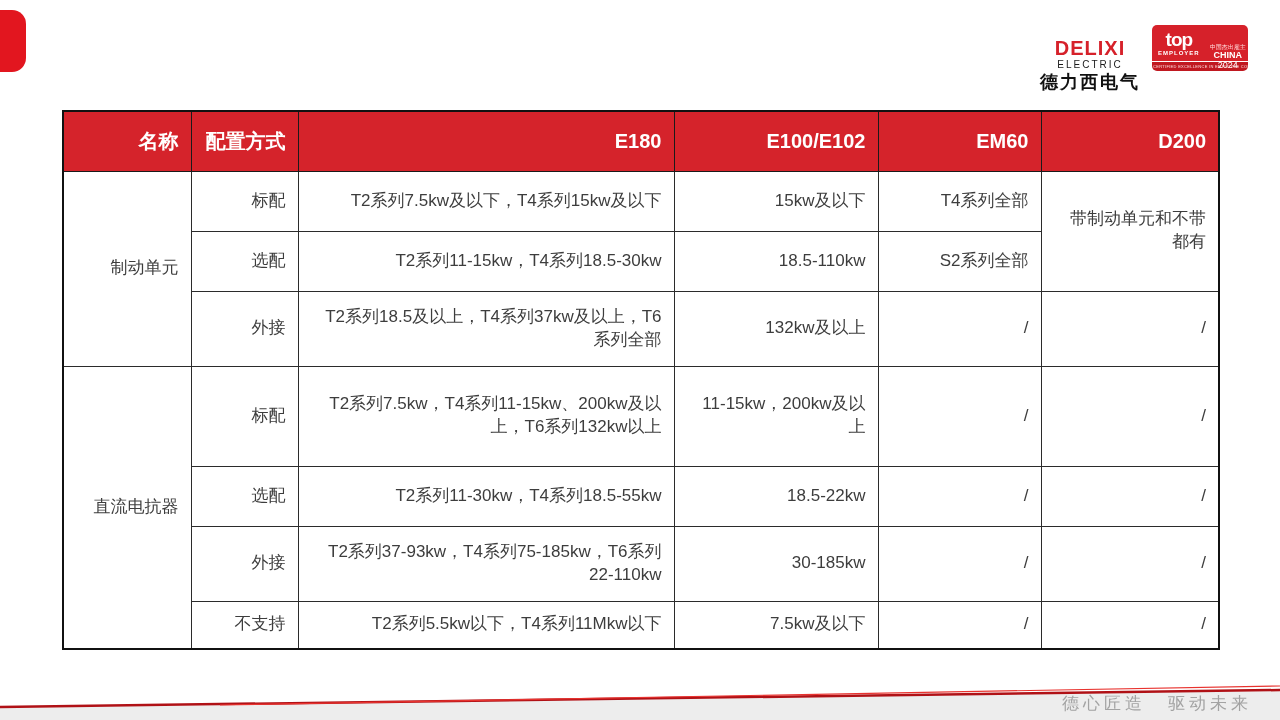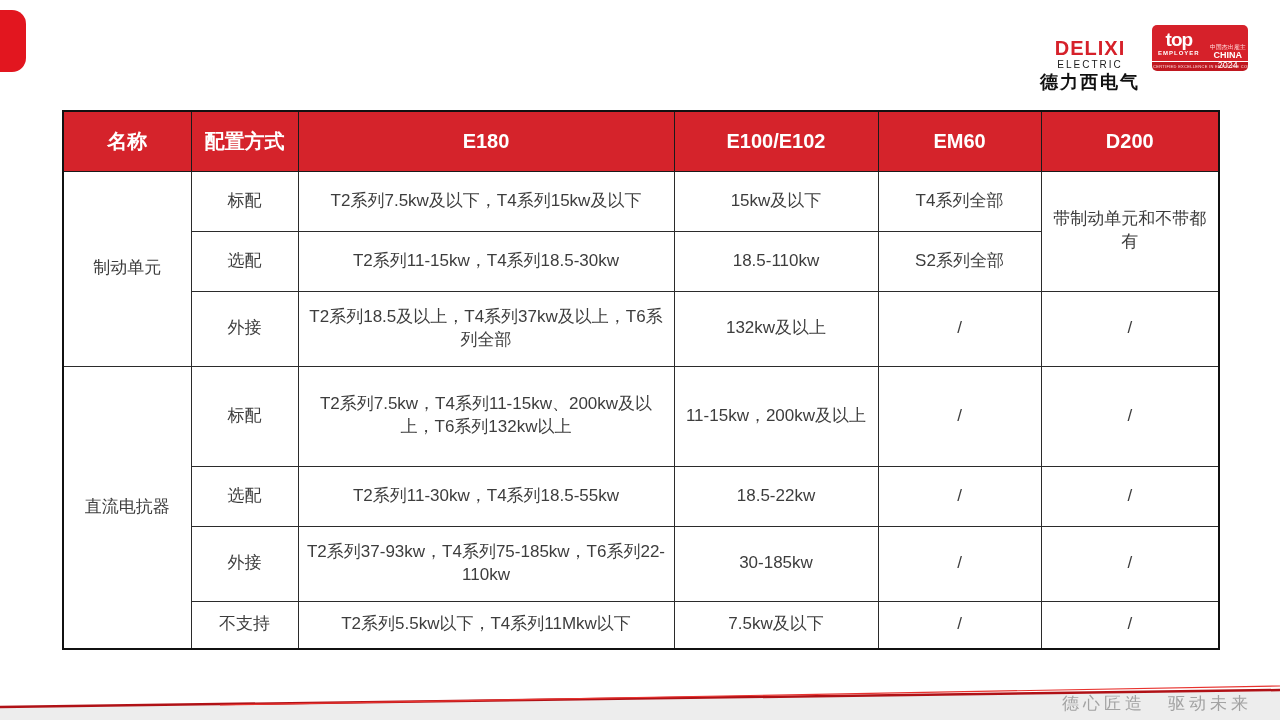--- a/index.html
+++ b/index.html
@@ -29,22 +29,22 @@
   .badge-right { text-align:center;margin-top:28px; }
   .badge-cn { font-size:6px; color:#ffd9d9; line-height:1.2; white-space:nowrap; }
   .badge-country { font-size:9px; font-weight:700; color:#fff; line-height:1.1; }
   .badge-year { font-size:9px; color:#fff; line-height:1.1; }
   .badge-strip { background:#c01820; border-top:1px solid #fff; color:#ffe2e2; font-size:4px;
     text-align:center; padding:2px 1px; letter-spacing:.3px; white-space:nowrap; }
 
   
   .spec-table { position:absolute; left:62px; top:110px; width:1156px;
     border-collapse:collapse; table-layout:fixed; background:#fff; }
-  .spec-table th, .spec-table td { border:1px solid #2b2b2b; text-align:center; vertical-align:middle;
-    padding:4px 6px; color:#3d3d3d; font-size:17px; line-height:1.35;margin-left:32px; }
+  .spec-table th, .spec-table td { border:1px solid #2b2b2b; text-align:right; vertical-align:middle;
+    padding:4px 12px; color:#3d3d3d; font-size:17px; line-height:1.35;margin-left:32px; }
   .spec-table { border:2px solid #111; }
   .spec-table thead th { background:#d5232b; color:#ffffff; font-size:20px; font-weight:700;
     border-color:#1a1a1a; }
   .r60 { height:60px; } .r75 { height:75px; } .r100 { height:100px; } .r62 { height:48px; }
   .name-cell { font-size:18px; }
   .slash-top { vertical-align:top; padding-top:12px; }
 
   
   .footer-art { position:absolute; left:0; top:685px; width:1280px; height:35px; }
   .footer-slogan { position:absolute; right:28px; top:692px; font-size:17px; color:#a3a3a3;

